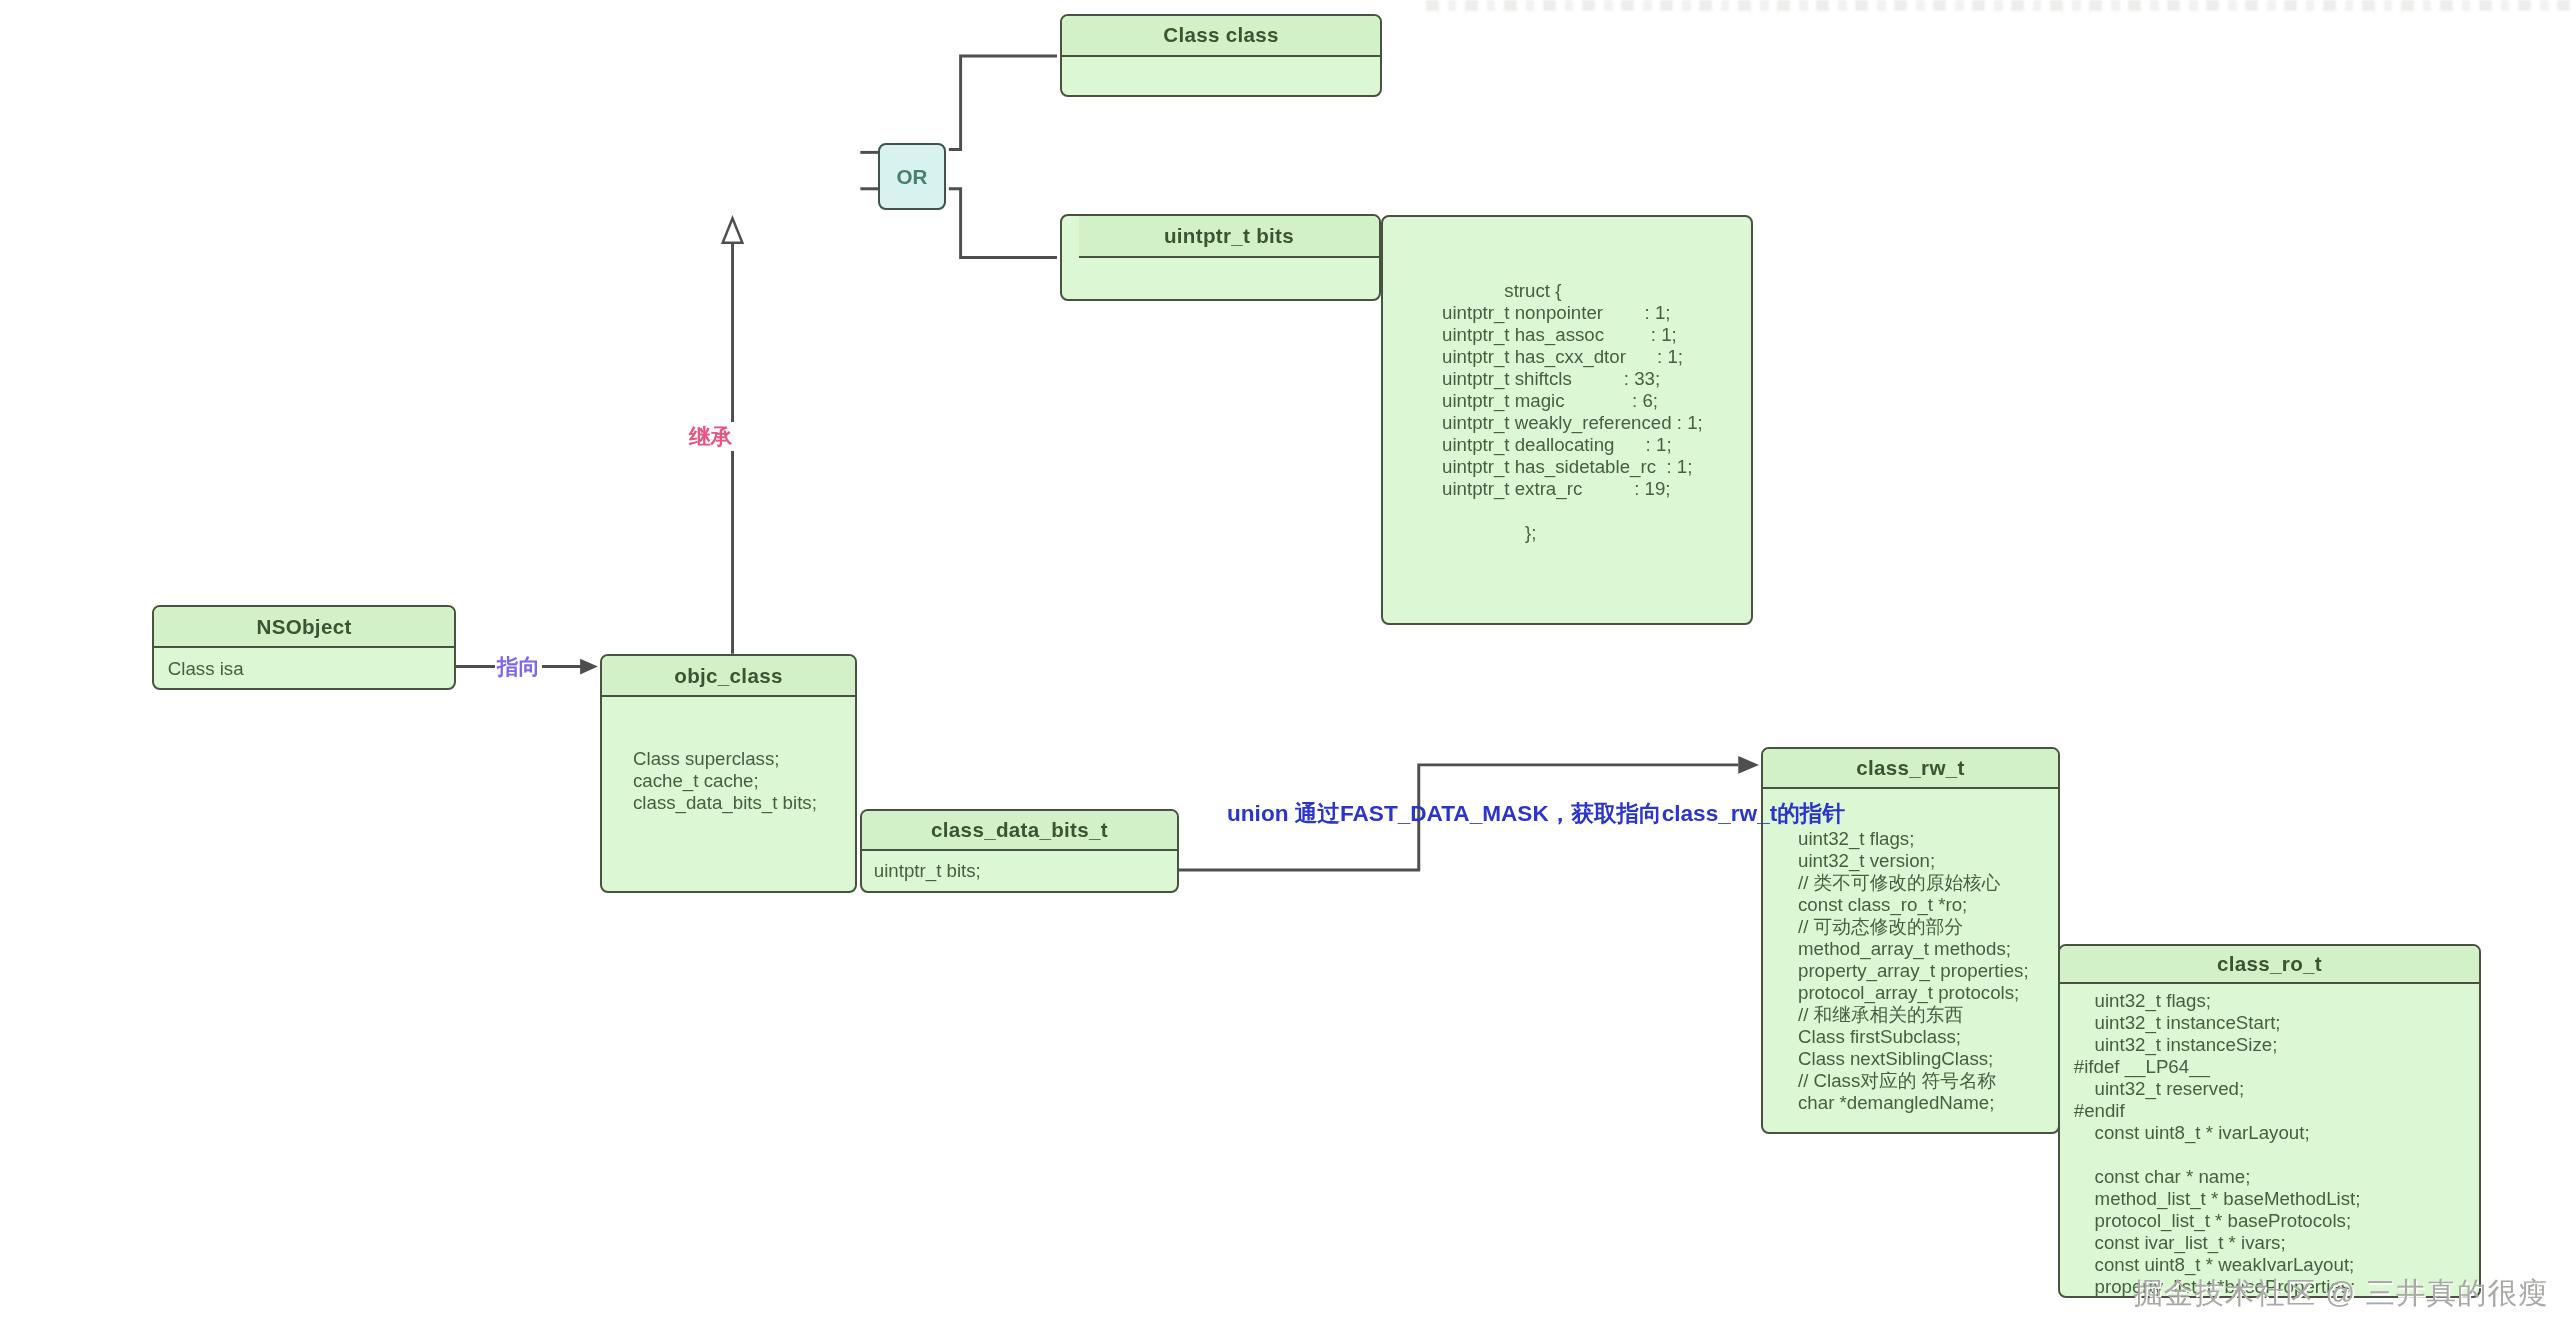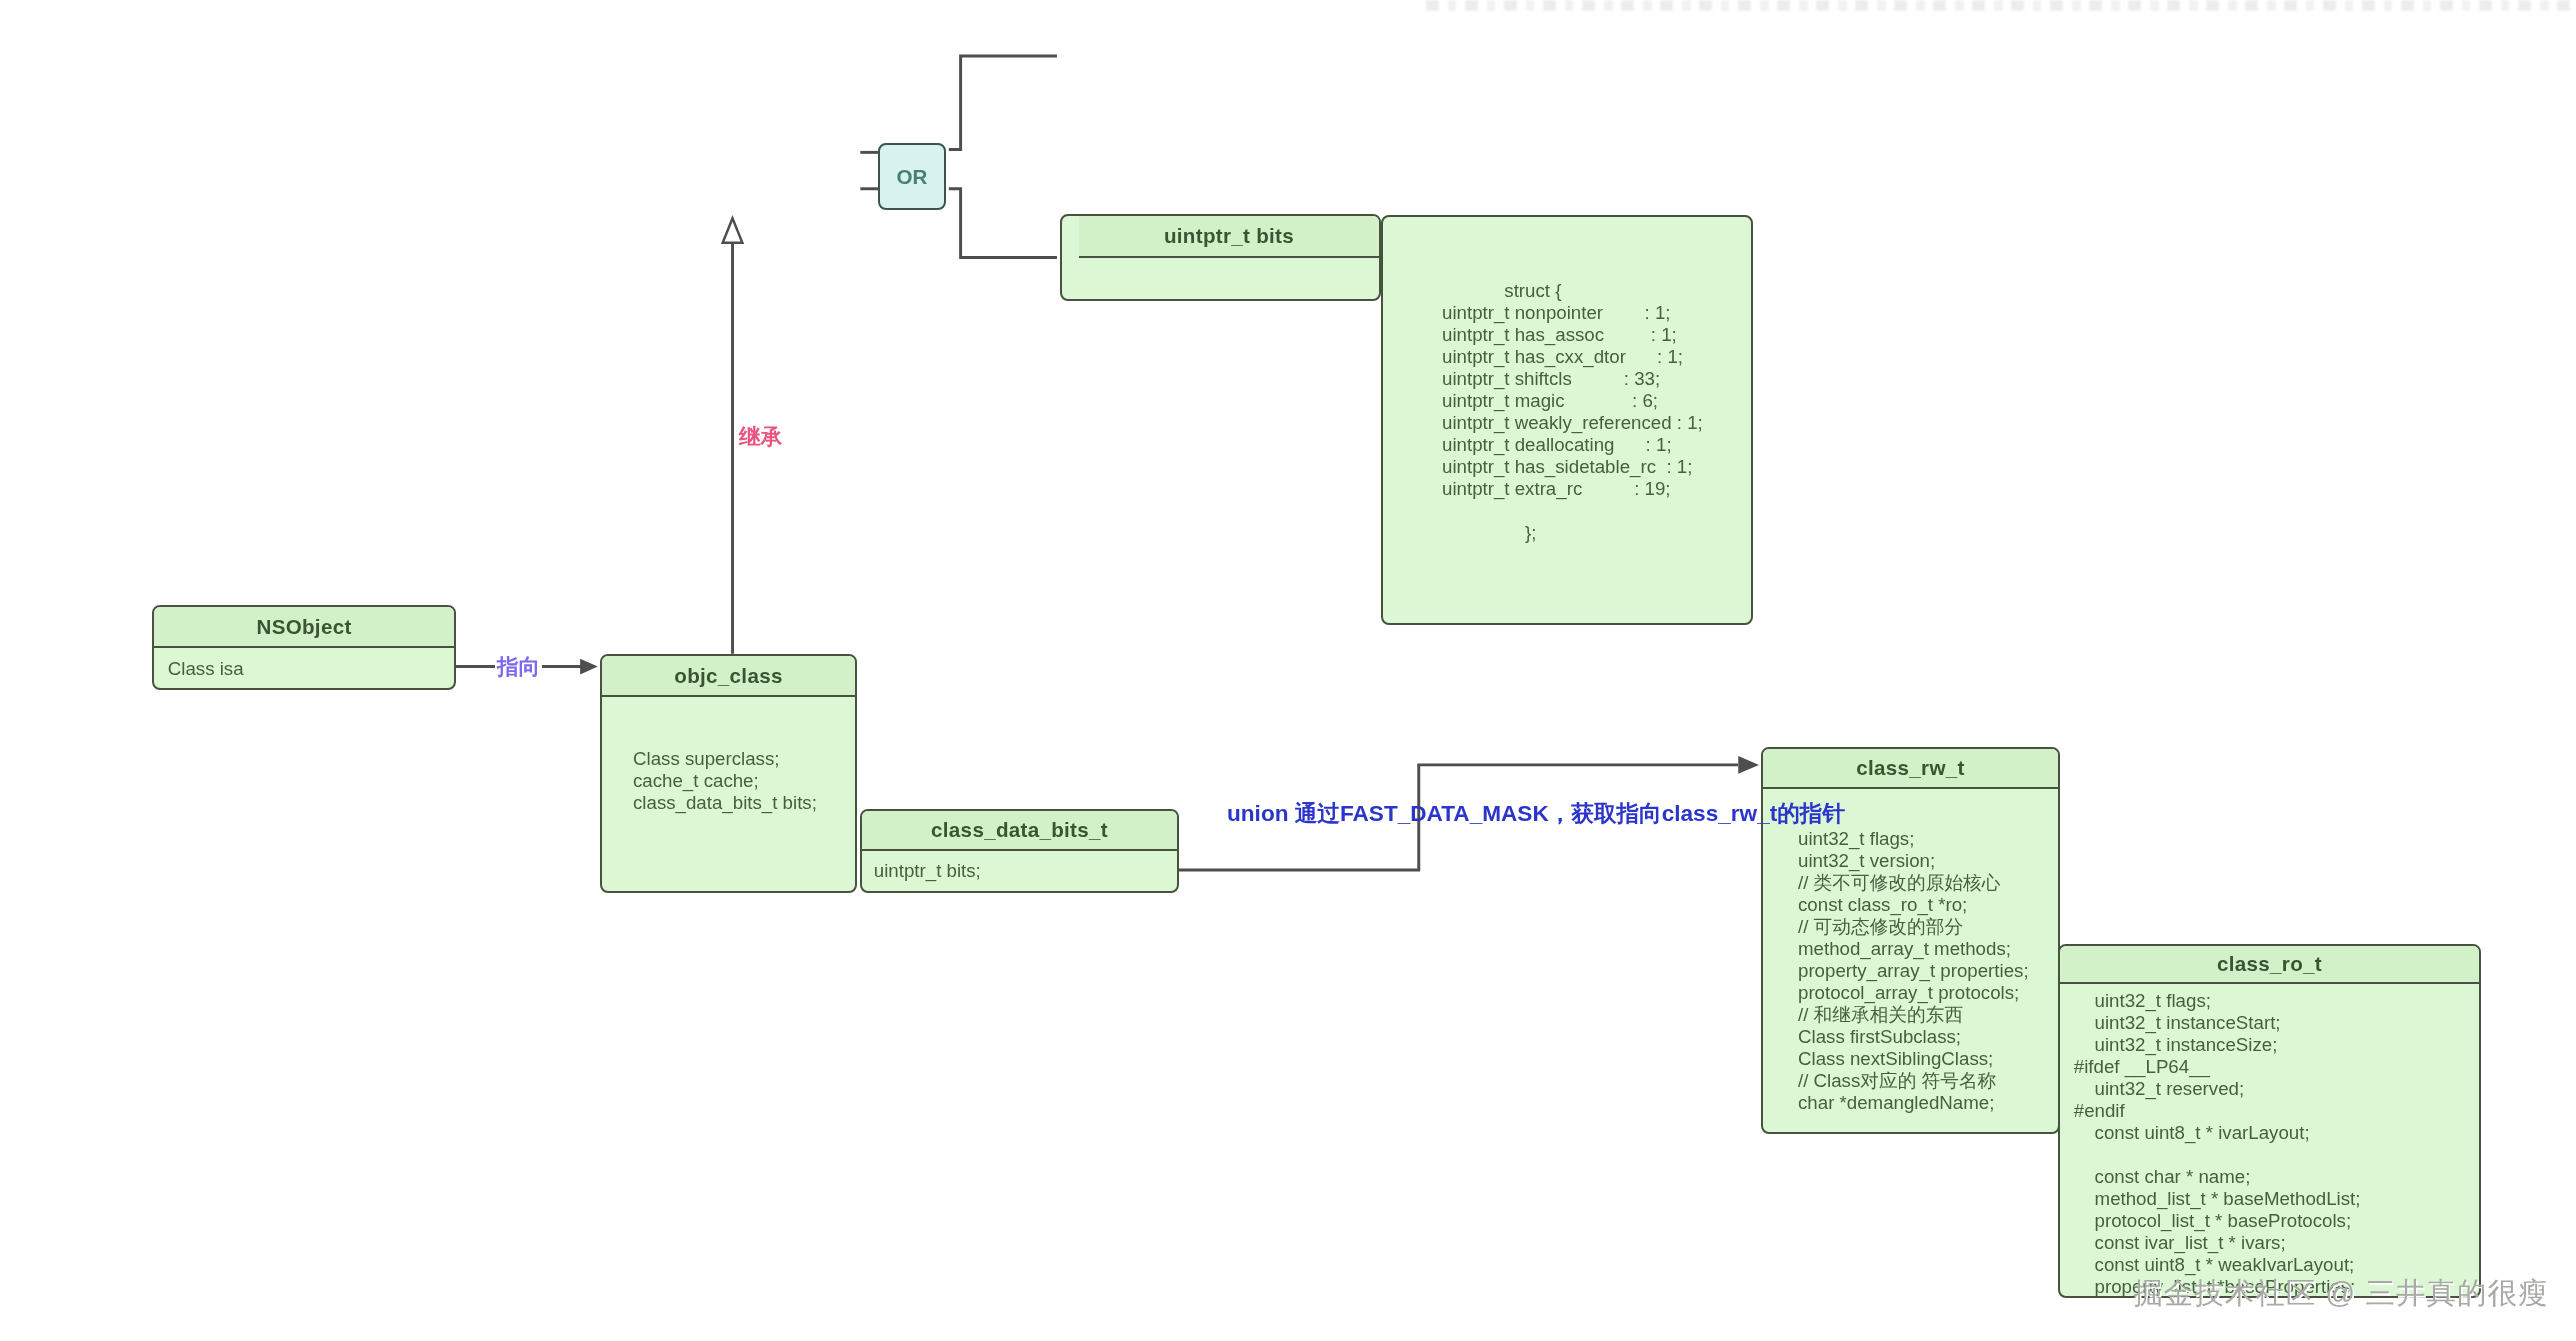--- a/index.html
+++ b/index.html
@@ -33,21 +33,21 @@
   #b-classdatabits{left:860px;top:809px;width:319px;height:84px;}
   #b-classdatabits .title{height:38px;}
   #b-classdatabits .body{padding:8.8px 0 0 11.8px;}
   #b-classrw{left:1761px;top:747px;width:299px;height:387px;}
   #b-classrw .title{height:38px;}
   #b-classrw .body{padding:39px 0 0 35px;}
   #b-classro{left:2058px;top:944px;width:423px;height:354px;}
   #b-classro .title{height:36px;}
   #b-classro .body{padding:5.9px 0 0 13.8px;line-height:22px;}
   
-  #lbl-inherit{left:736px;top:422px;color:#e8547e;background:#ffffff;padding:0 2.9px;}
+  #lbl-inherit{left:686px;top:422px;color:#e8547e;background:#ffffff;padding:0 2.9px;}
   #lbl-pointto{left:495px;top:652px;color:#7b68ee;background:#ffffff;padding:0 2px;}
   #lbl-bitsnote{left:1227px;top:798px;color:#2b35cc;font-size:22.6px;}
   #watermark{position:absolute;right:27.5px;top:1274px;z-index:3;font-size:29.5px;color:#a9a9a7;
              text-shadow:1.5px 1.5px 0 #ffffff;letter-spacing:1px;}
   #top-artifact{position:absolute;left:1426px;top:0;width:1150px;height:10.8px;z-index:0;opacity:.45;
     background:repeating-linear-gradient(90deg,#d9dad4 0 12.8px,transparent 12.8px 21.6px,#e3e4de 21.6px 30.5px,transparent 30.5px 39px);
     filter:blur(1px);}
 </style>
 </head>
 <body>
@@ -64,20 +64,24 @@
       <path d="M965 192 H977 V262 H1075"></path>
       <path d="M463 678 H592"></path>
       <path d="M745 247 V665"></path>
       <path d="M1198 885 H1443 V778 H1768"></path>
     </g>
     <polygon points="745,222 735,247 755,247" fill="#ffffff" stroke="#4e4e4e" stroke-width="2.5"></polygon>
     <polygon points="608,678 590,670 590,686" fill="#4e4e4e"></polygon>
     <polygon points="1789,778 1768,769 1768,787" fill="#4e4e4e"></polygon>
   </svg>
 
+  <div class="box" id="b-classclass">
+    <div class="title">Class class</div>
+    <div class="body"></div>
+  </div>
 
 
   <div class="box" id="b-or">
     <span>OR</span>
   </div>
 
   <div class="box" id="b-uintptrbits">
     <div class="title">uintptr_t bits</div>
     <div class="body"></div>
   </div>

